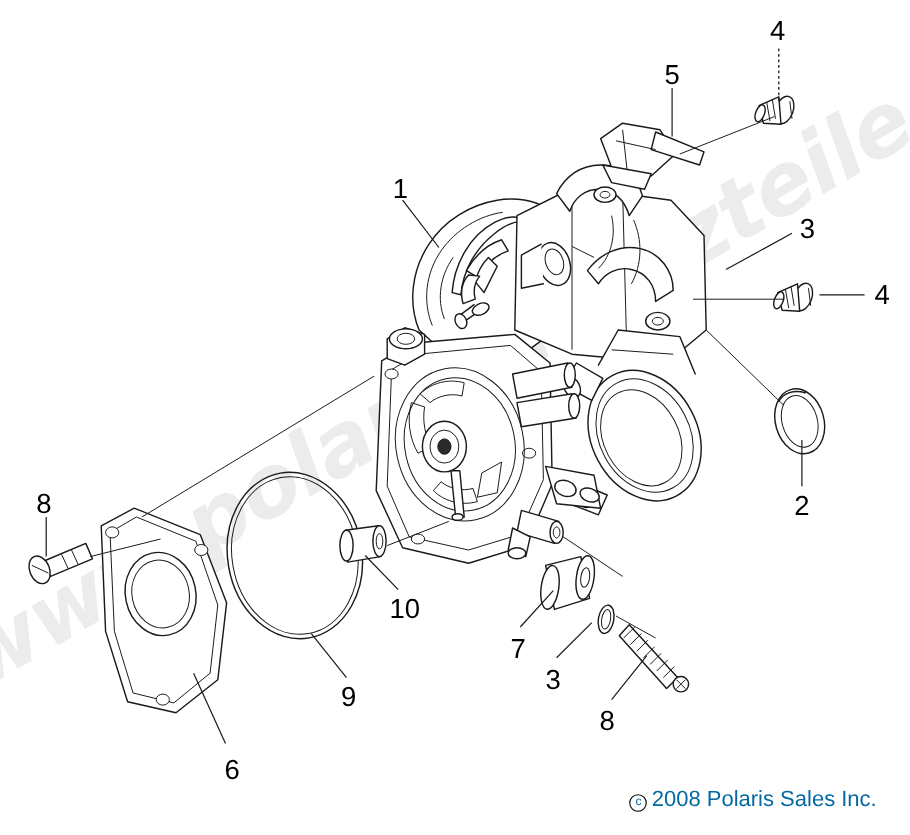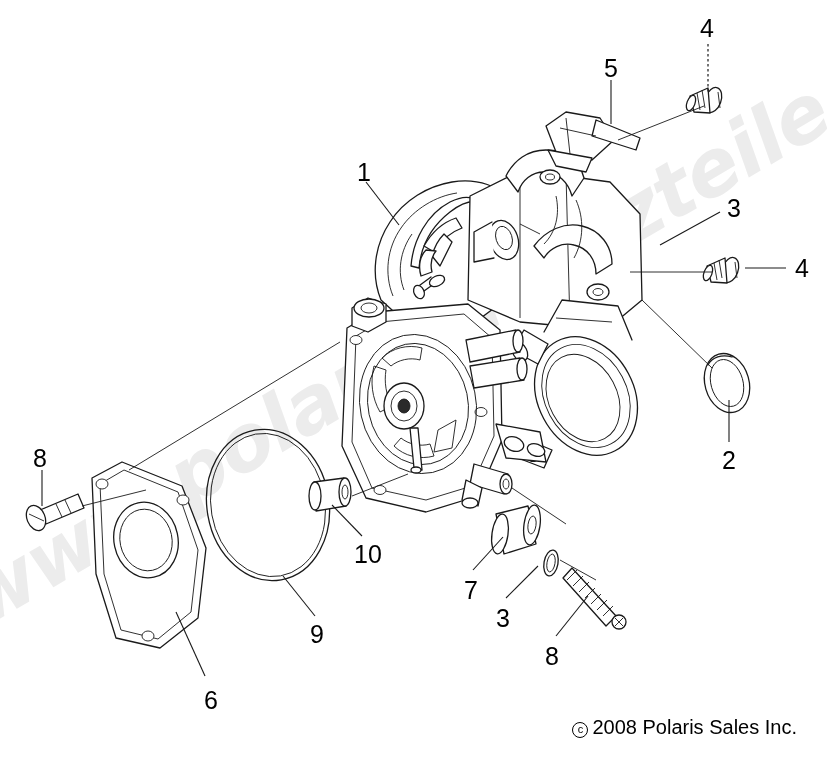--- a/index.html
+++ b/index.html
@@ -38,21 +38,21 @@
     line-height:1;
     white-space:nowrap;
   }
 
   
   #copyright{
     position:absolute;
     right:30px;bottom:20px;
     font-family:"Liberation Sans",sans-serif;
     font-size:20px;
-    color:#000000;
+    color:#0369a1;
     white-space:nowrap;
   }
   #copyright .cmark{
     display:inline-block;
     border:1.4px solid #000;
     border-radius:50%;
     width:14px;height:14px;
     line-height:13px;
     text-align:center;
     font-size:11px;

